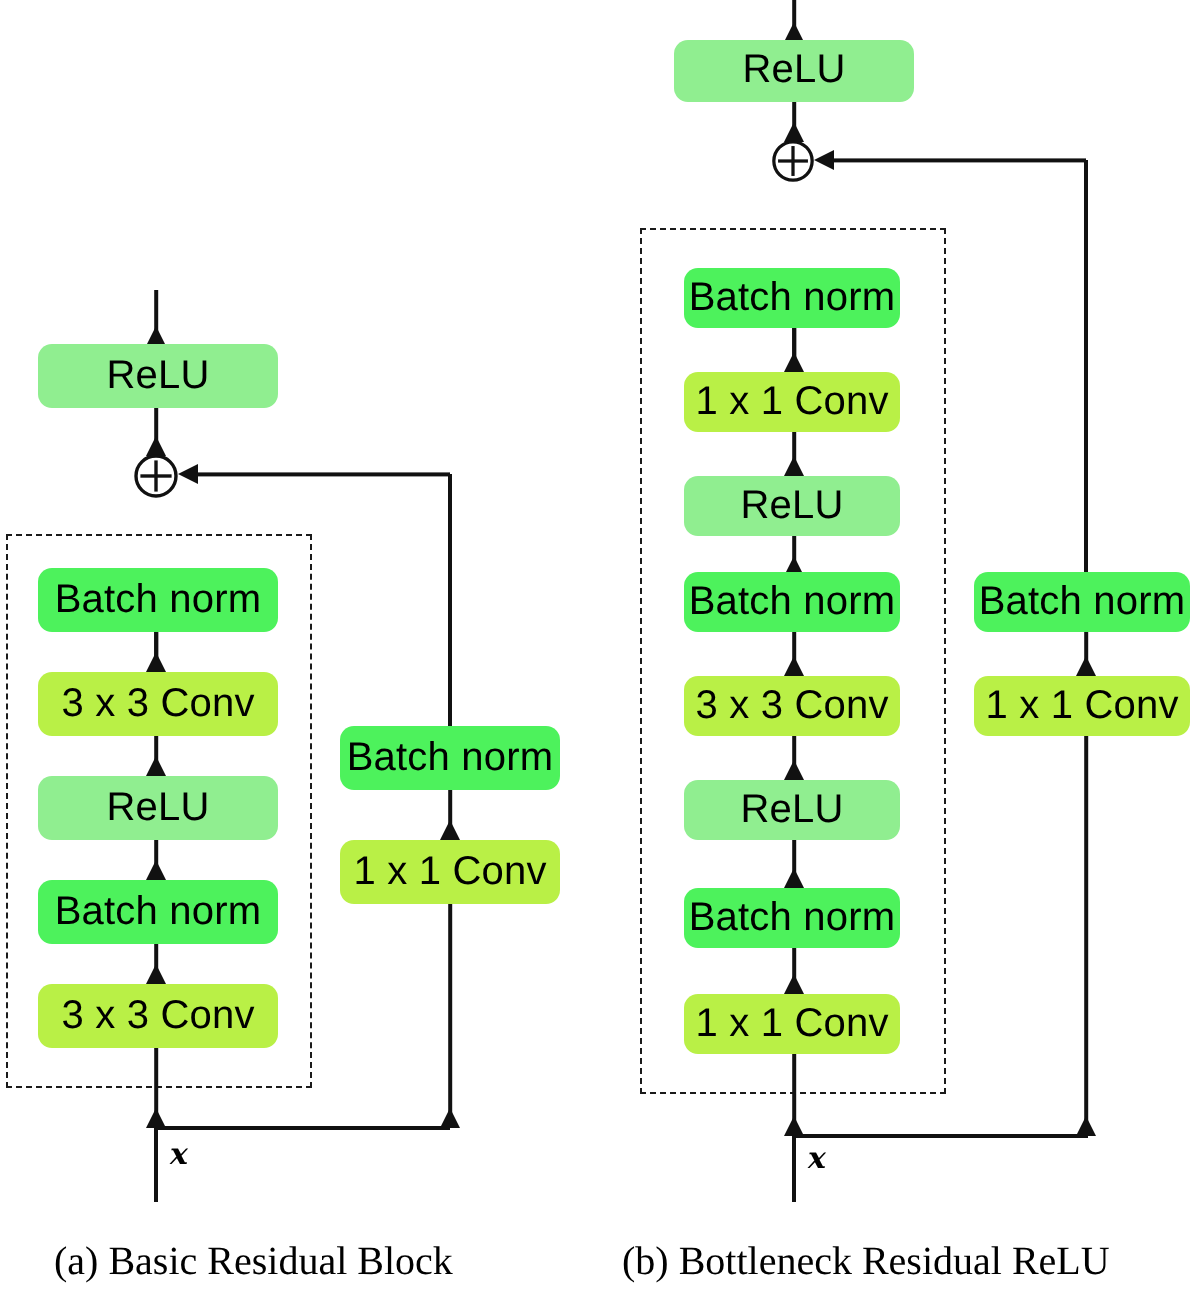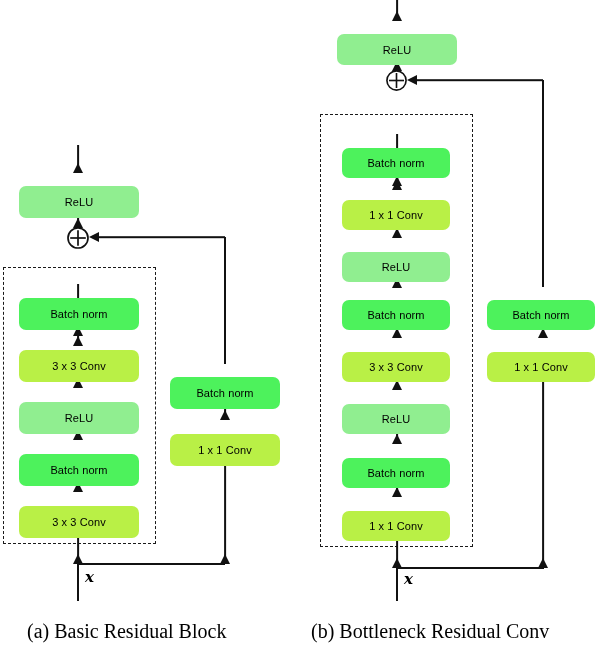--- a/index.html
+++ b/index.html
@@ -8,26 +8,25 @@
 
   #figure{position:absolute;left:0;top:0;width:596px;height:646px;}
 
   
   .node{
     position:absolute;
     box-sizing:border-box;
     border-radius:7px;
     display:flex;align-items:center;justify-content:center;
     font-family:"Liberation Sans", sans-serif;
-    font-size:11px;
+    font-size:20px;
     color:#000000;
     letter-spacing:.1px;
     white-space:nowrap;
     z-index:4;
-    margin-top:14px;
   }
   .node.relu{background:#90EE90;}
   .node.bn{background:#4DF25C;}
   .node.conv{background:#B9F046;}
 
   
   .dashed-group{
     position:absolute;
     box-sizing:border-box;
     border:1.6px dashed #1a1a1a;
@@ -250,15 +249,15 @@
     <div class="shaft"></div>
       <div class="head"></div>
     </div>
 
   <div class="vline" style="left:542px;top:80px;height:207px;"></div>
   <div class="arrow-left" style="left:407px;top:74px;width:136px;height:12px;">
     <div class="shaft"></div>
       <div class="head"></div>
     </div>
 
-  <div class="caption" style="left:311px;top:620px;">(b)  Bottleneck Residual Conv</div>
+  <div class="caption" style="left:311px;top:620px;">(b)  Bottleneck Residual ReLU</div>
 
 </div>
 
 </body></html>

